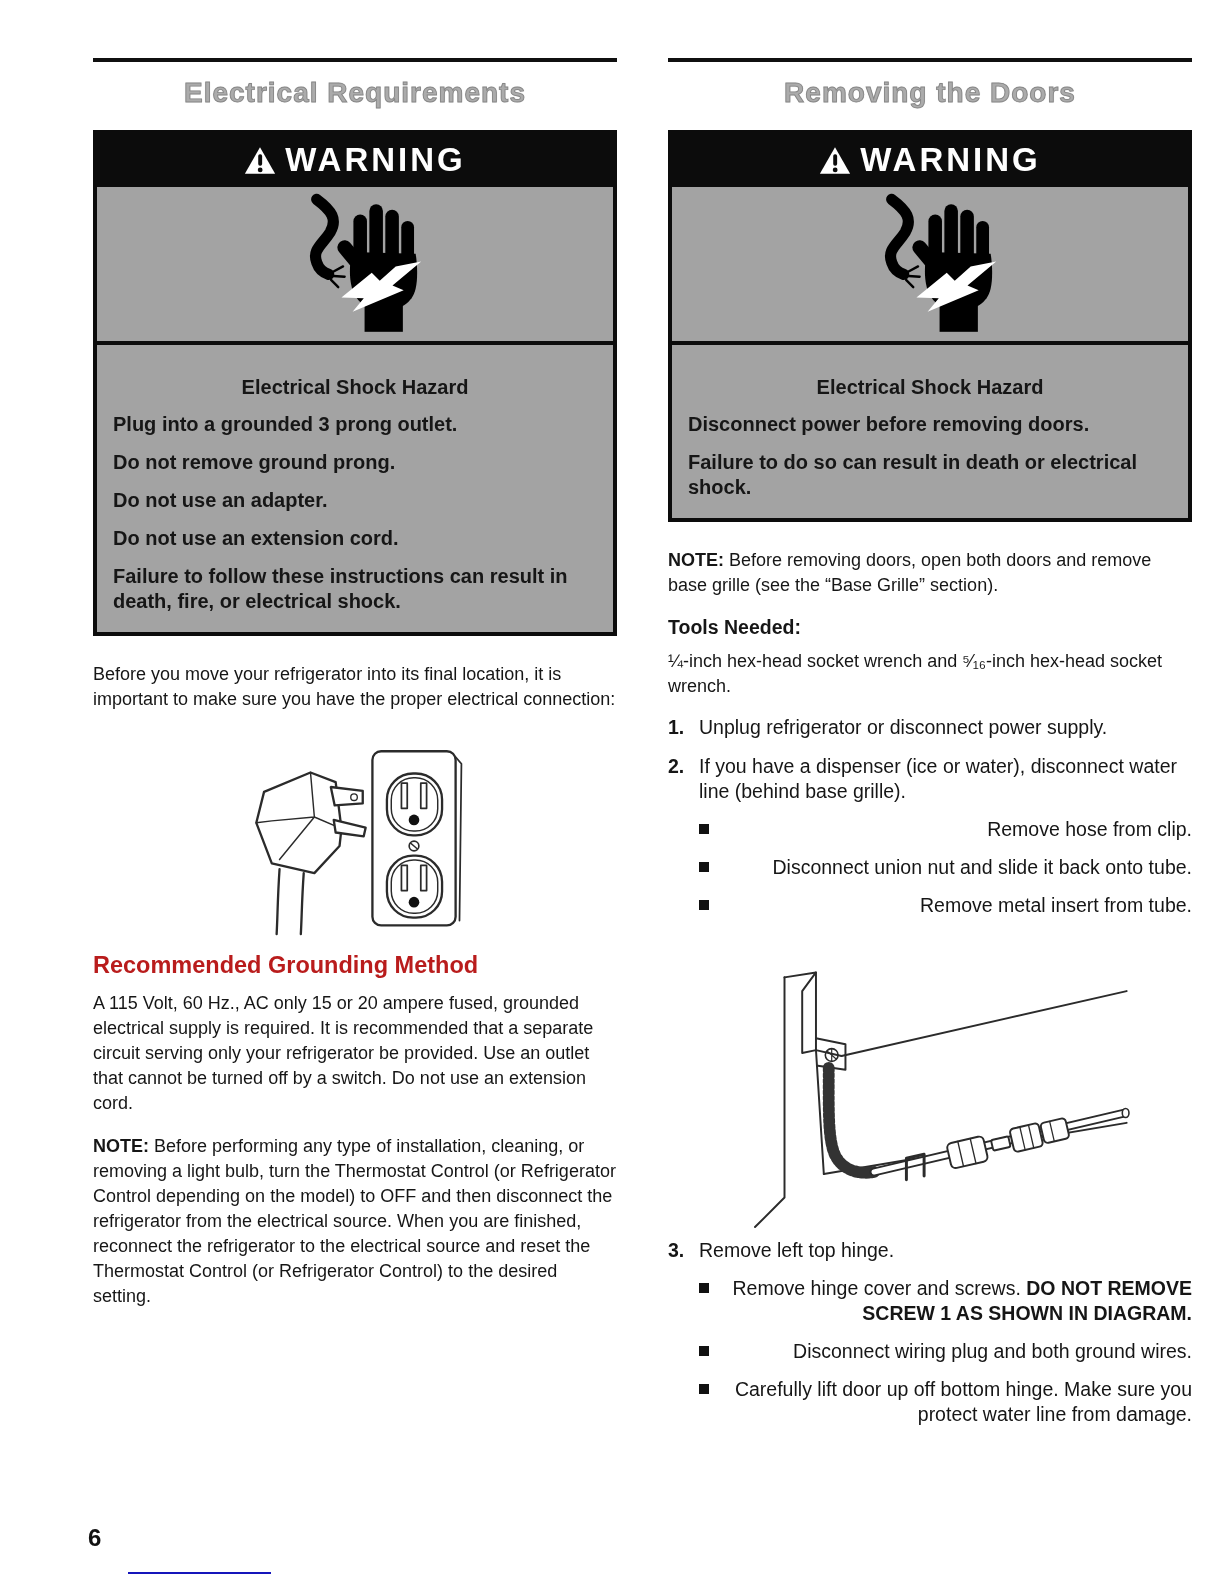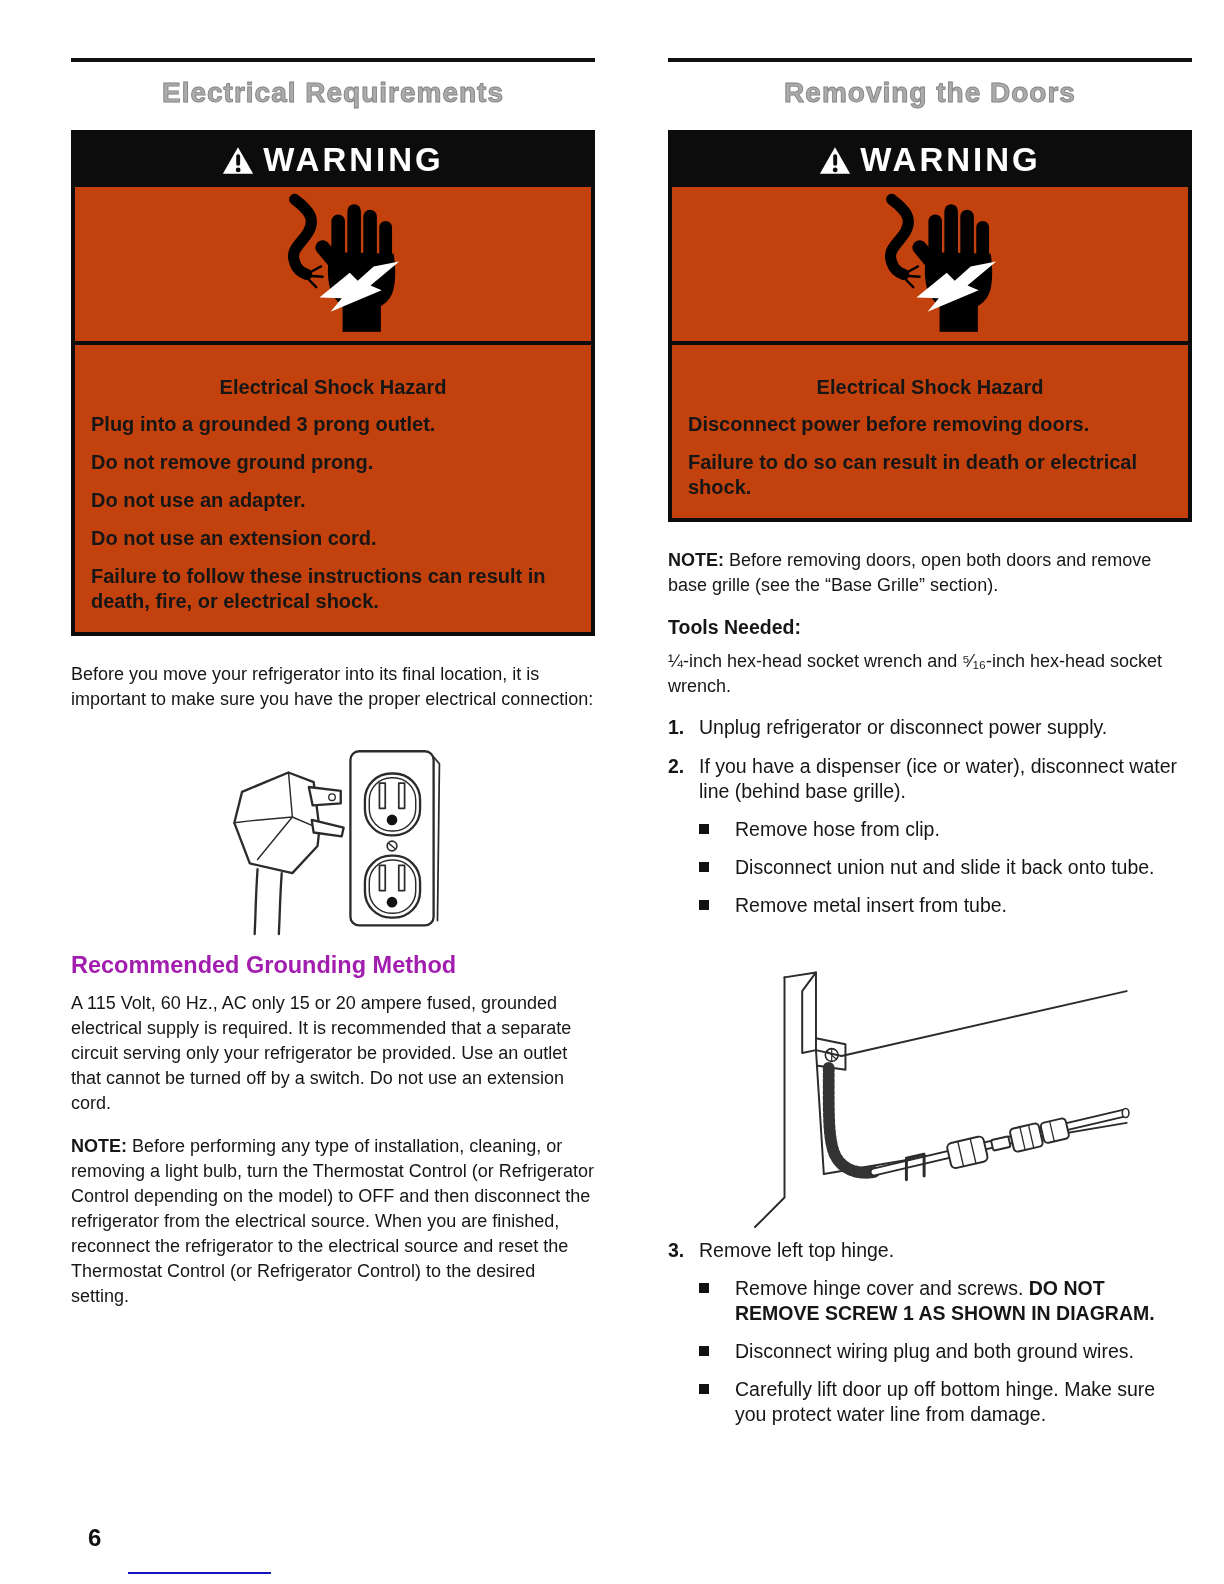--- a/index.html
+++ b/index.html
@@ -7,69 +7,69 @@
   .page {
     position:relative;
     width:1224px; height:1584px;
     margin:0 auto;
     background:#ffffff;
     font-family:"Liberation Sans", sans-serif;
     color:#161616;
     overflow:hidden;
   }
   .col { position:absolute; top:58px; width:524px; }
-  .col-left  { left:71px; }
+  .col-left  { left:93px; }
   .col-right { left:668px; }
   .col-rule { border-top:4px solid #101010; height:0; }
 
   .section-title {
     text-align:center;
     font-size:28px;
     font-weight:bold;
     letter-spacing:1px;
     color:#ababab;
     -webkit-text-stroke:0.9px #878787;
     text-shadow:0 0 1px #9a9a9a;
     margin:15px 0 21px 0;
   }
 
-  .warning-box { border:4px solid #0c0c0c; background:#c2410c; }
+  .warning-box { border:4px solid #0c0c0c; background:#a3a3a3; }
   .warning-banner {
     background:#0c0c0c; color:#fff;
     display:flex; align-items:center; justify-content:center; gap:9px;
     padding:7px 0 8px 0;
     font-size:33px; font-weight:bold; letter-spacing:3px;
   }
   .warning-icon-area {
     height:158px;
     display:flex; align-items:center; justify-content:center;
     border-bottom:4px solid #0c0c0c;
   }
   .warning-text-area { padding:28px 16px 14px 16px; font-weight:bold; font-size:20px; line-height:25px; }
   .hazard-title { text-align:center; margin:2px 0 12px 0; }
   .warning-line { margin:0 0 13px 0; }
   .warning-line:last-child { margin-bottom:4px; }
 
   .body-text { font-size:18px; line-height:25px; margin:0 0 16px 0; }
   .intro-para { margin-top:26px; }
   .illustration-wrap { text-align:center; margin:4px 0 10px 0; }
-  .sub-heading { font-size:23.5px; font-weight:bold; margin:12px 0 12px 0; color:#a21caf; }
+  .sub-heading { font-size:23.5px; font-weight:bold; margin:12px 0 12px 0; color:#b91c1c; }
   .bold { font-weight:bold; }
 
   .note-para { margin-top:18px; }
   .right-note { margin-top:26px; }
   .tools-label { font-size:19.5px; font-weight:bold; margin:18px 0 10px 0; }
 
   .step { display:flex; font-size:19.5px; line-height:25px; margin:14px 0 0 0; }
   .step-num { font-weight:bold; width:31px; flex:none; }
   .step-text { flex:1; }
 
   .bullet { display:flex; font-size:19.5px; line-height:25px; margin:13px 0 0 31px; }
   .square-bullet { width:10px; height:10px; background:#111; margin:7px 0 0 0; flex:none; }
-  .bullet-text { flex:1; margin-left:26px; }
+  .bullet-text { flex:1; margin-left:12px;text-align:right; }
 
   .diagram-wrap { text-align:center; margin:22px 0 4px 0; }
 
   .page-number { position:absolute; left:88px; top:1524px; font-size:24px; font-weight:bold; color:#111; }
   .footer-link-line { position:absolute; left:128px; top:1572px; width:143px; height:2px; }
 </style>
 </head>
 <body>
 
 <svg width="0" height="0" style="position:absolute" aria-hidden="true">

